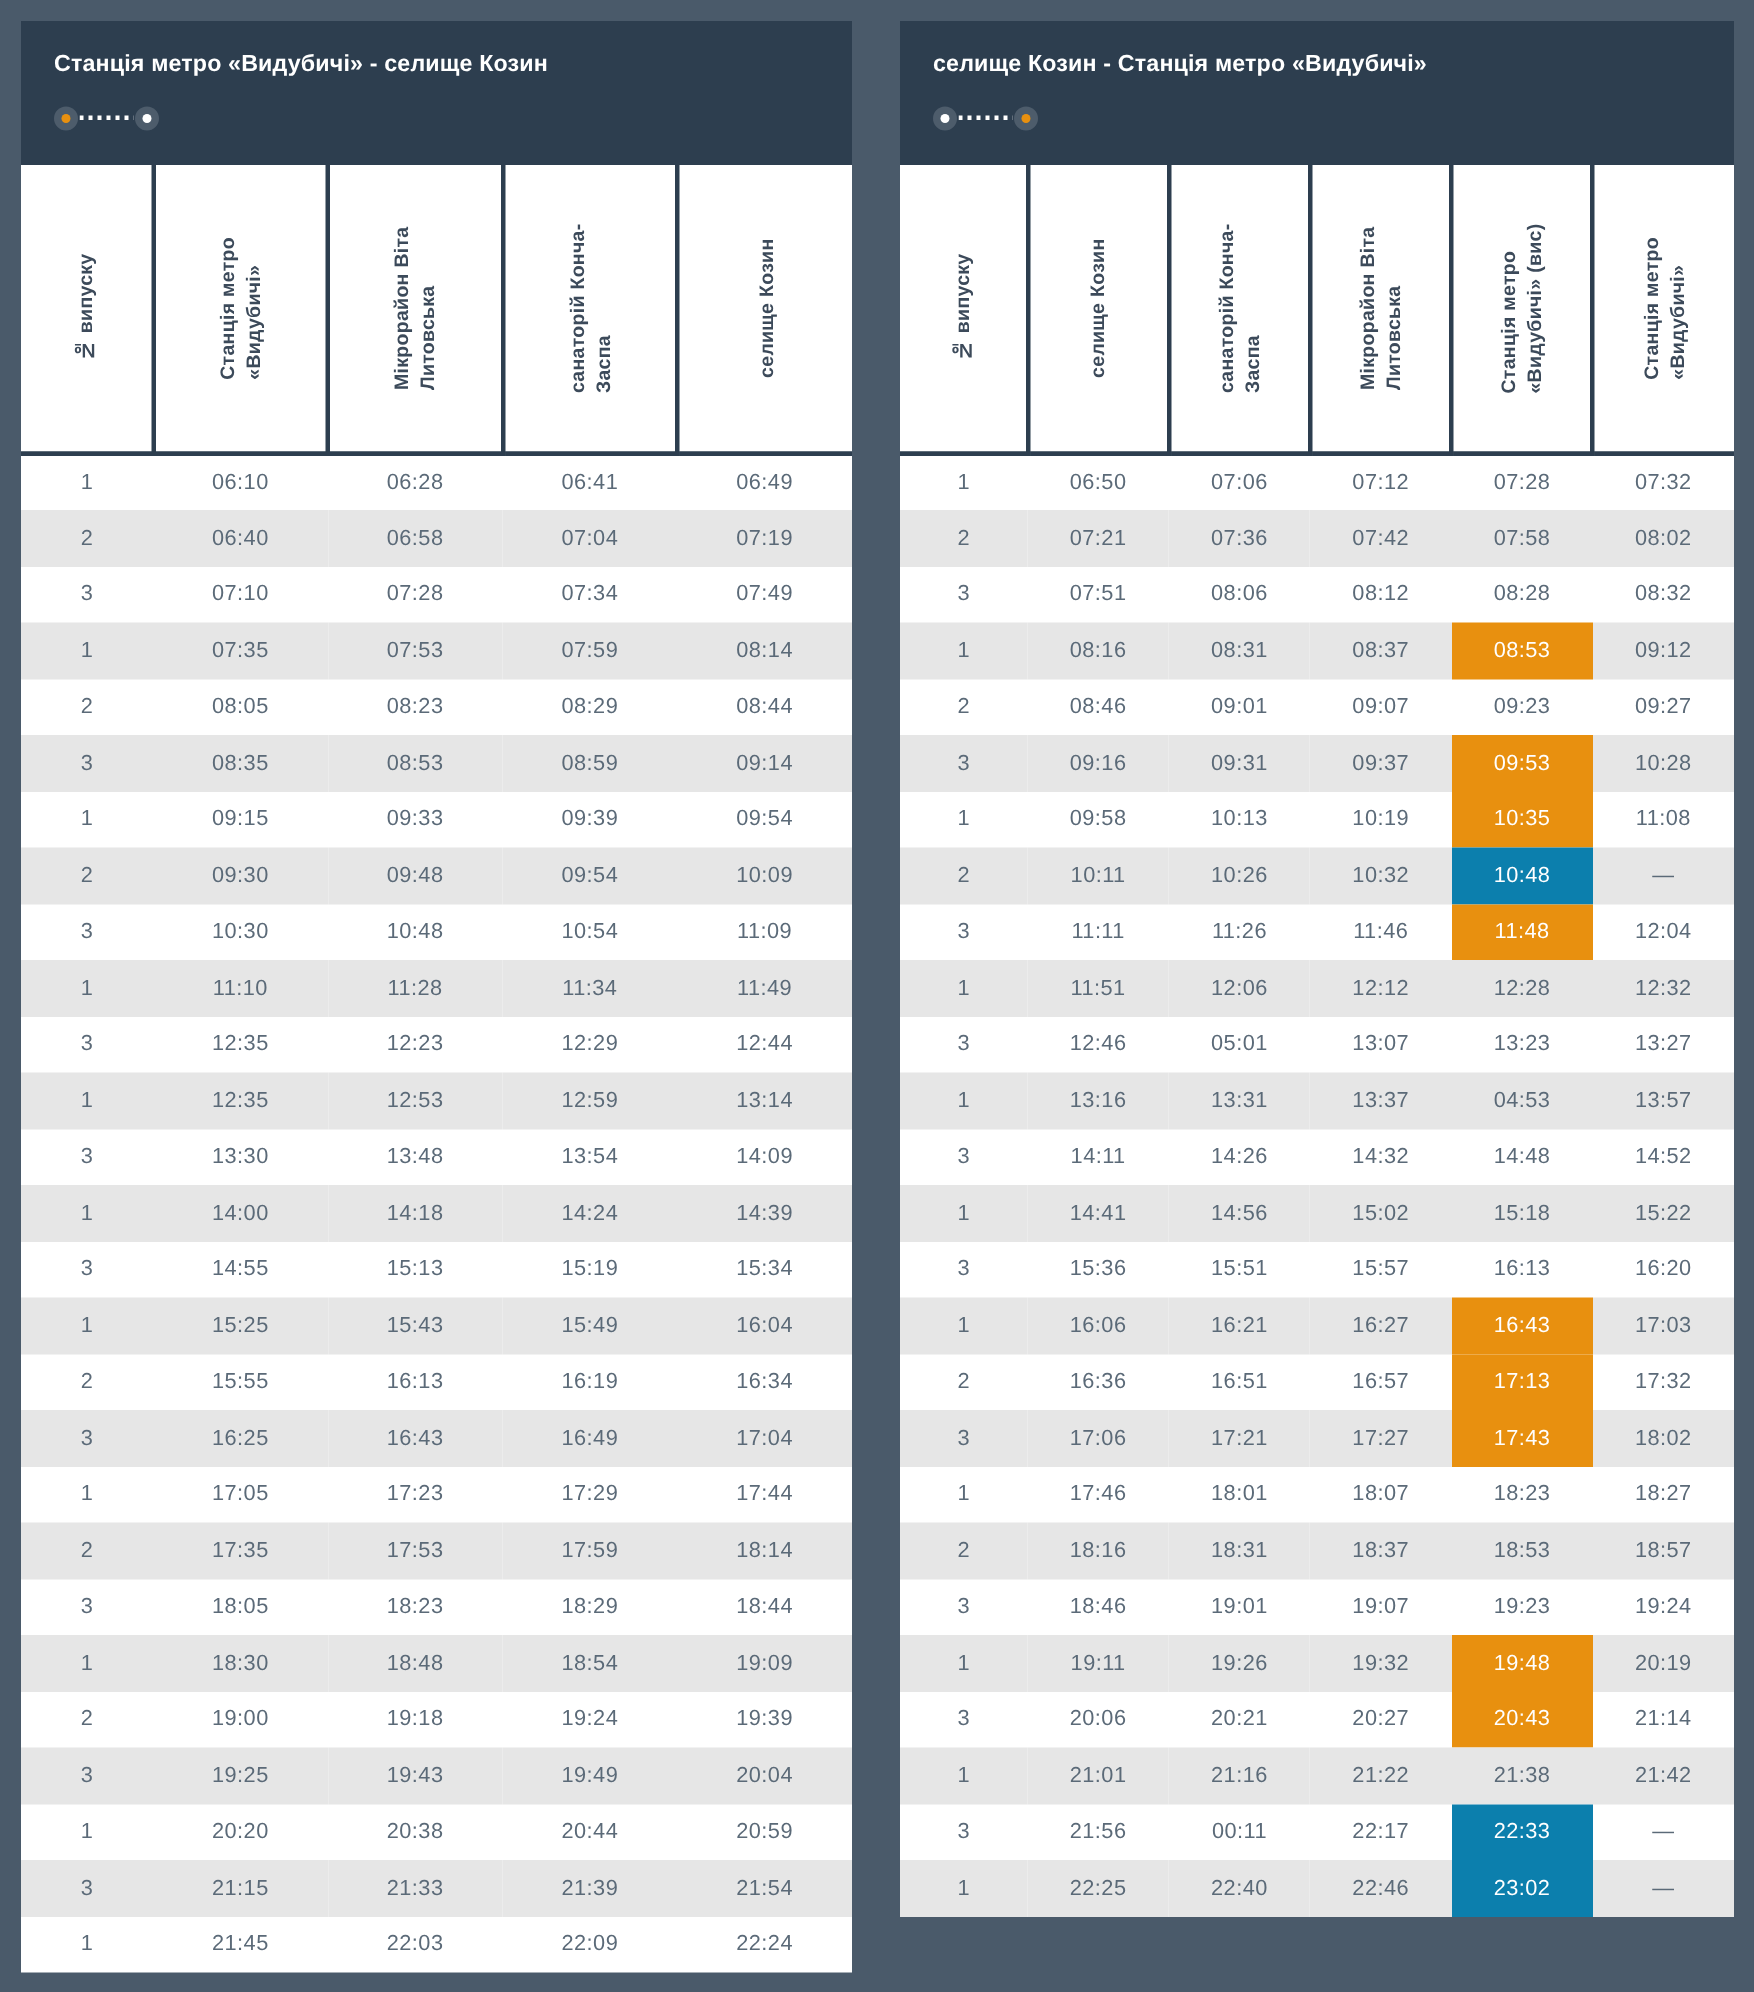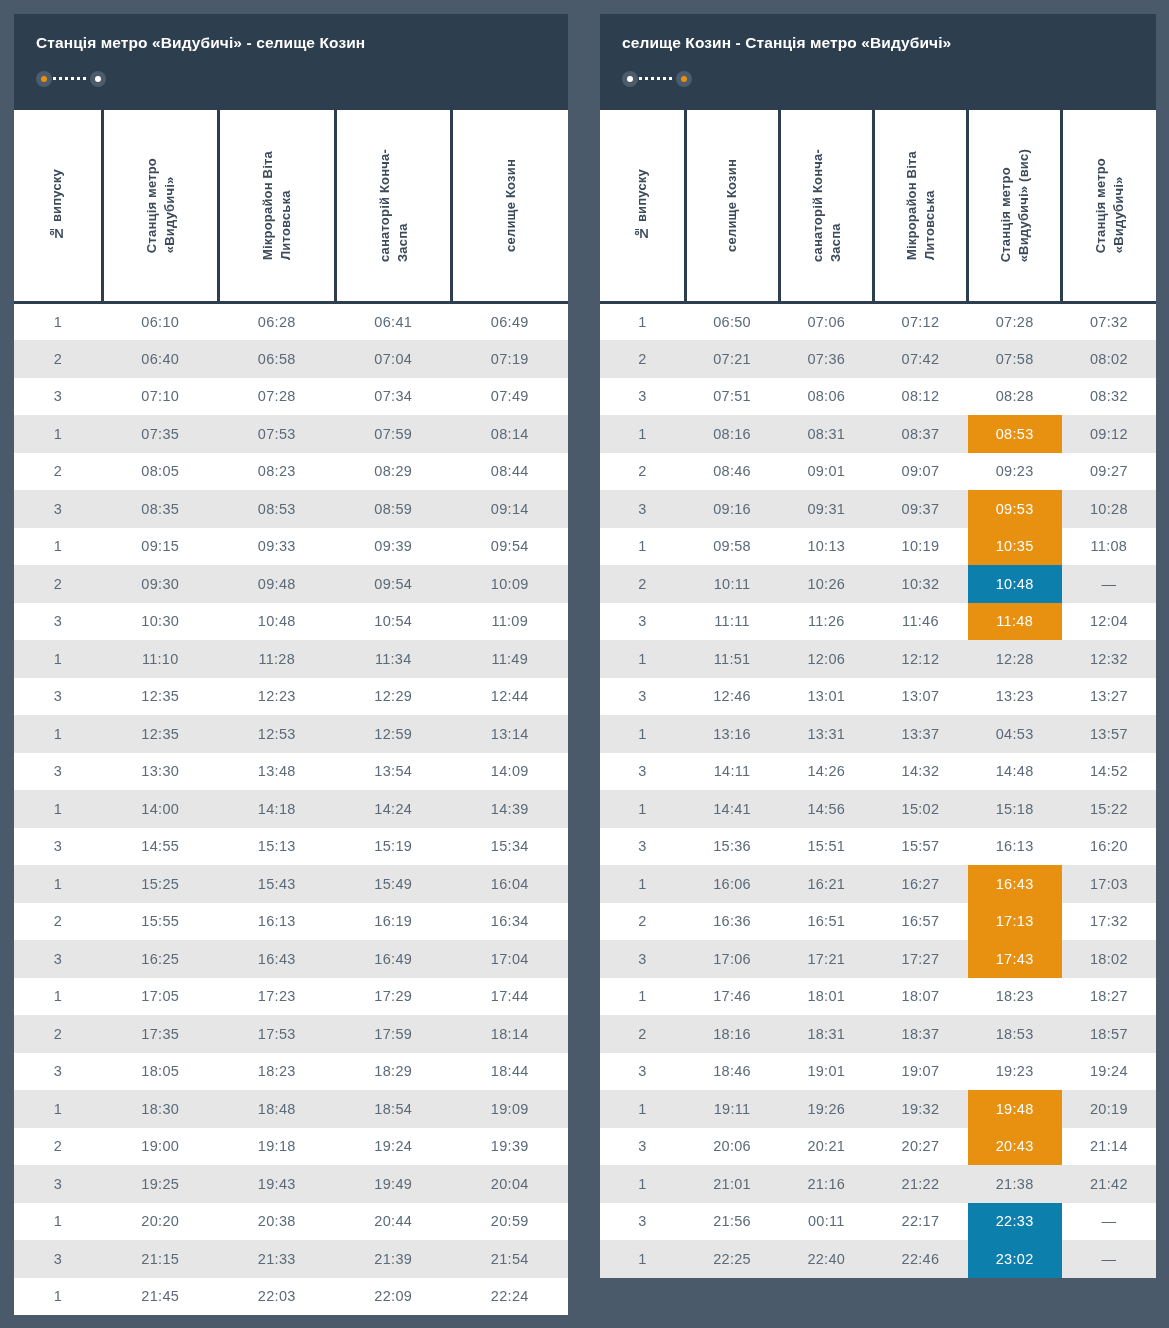--- a/index.html
+++ b/index.html
@@ -525,21 +525,21 @@
             <td>1</td>
             <td>11:51</td>
             <td>12:06</td>
             <td>12:12</td>
             <td>12:28</td>
             <td>12:32</td>
           </tr>
           <tr>
             <td>3</td>
             <td>12:46</td>
-            <td>13:01</td>
+            <td>05:01</td>
             <td>13:07</td>
             <td>13:23</td>
             <td>13:27</td>
           </tr>
           <tr class="stripe">
             <td>1</td>
             <td>13:16</td>
             <td>13:31</td>
             <td>13:37</td>
             <td>04:53</td>

